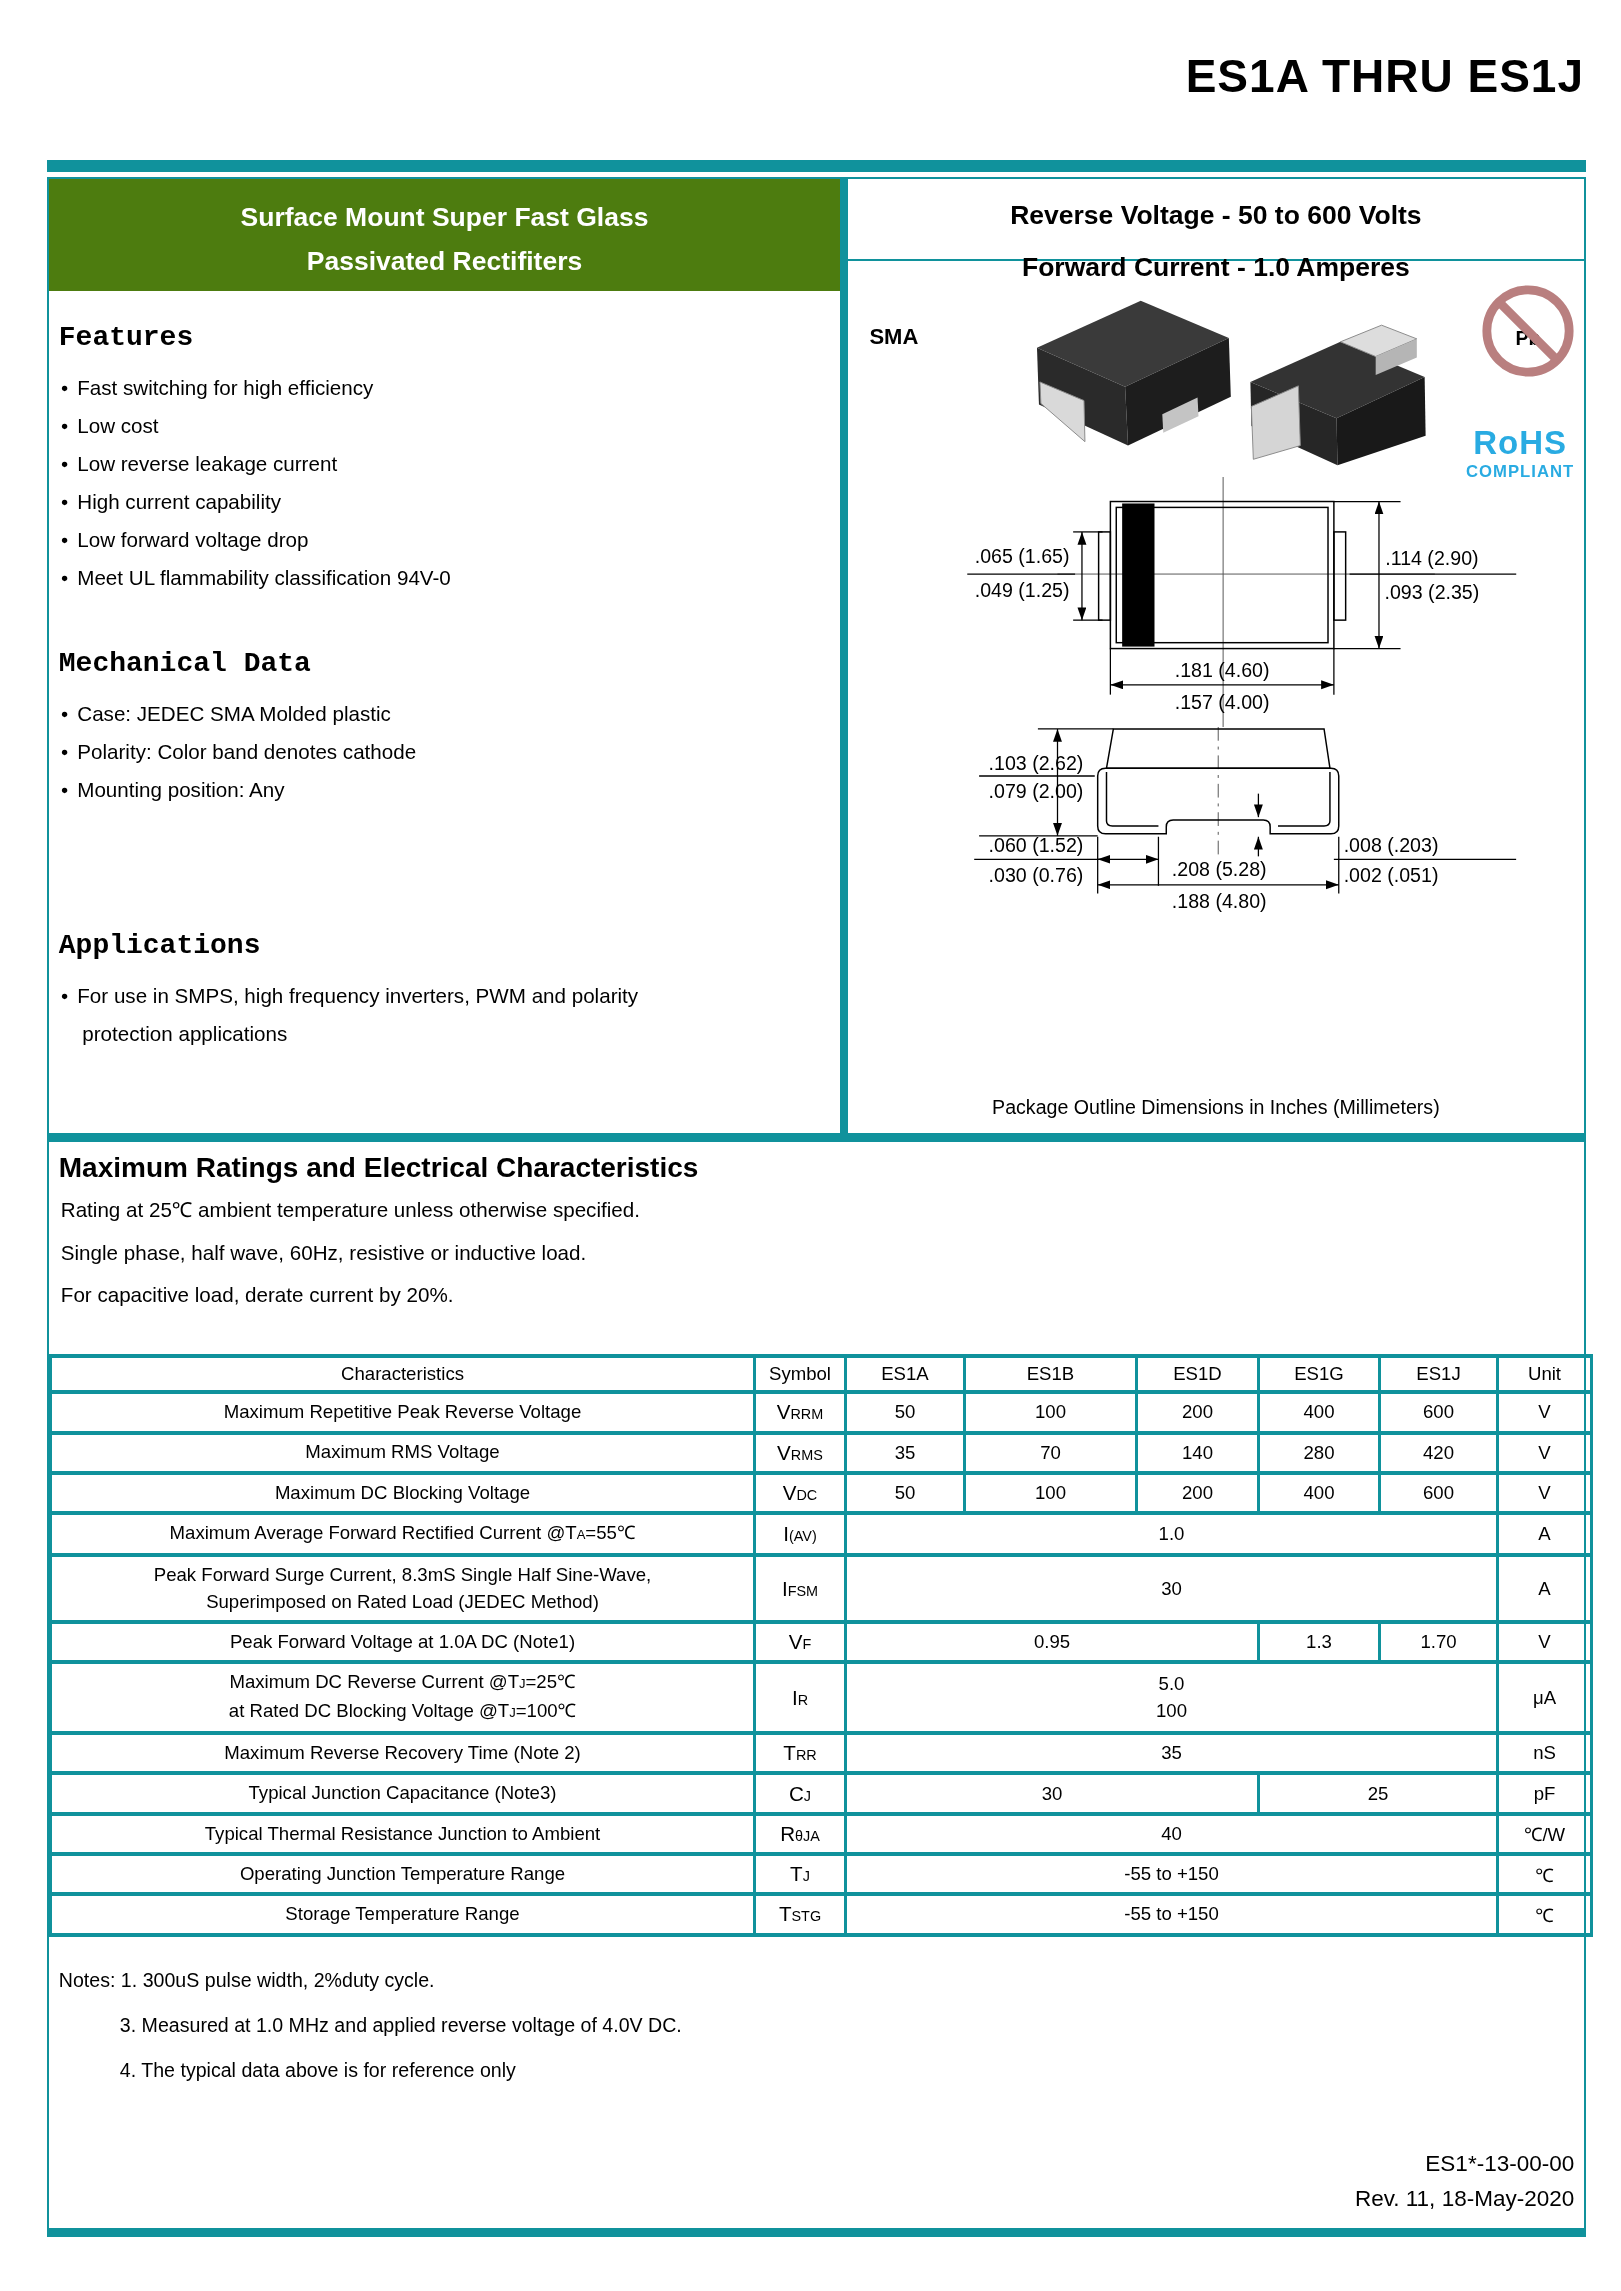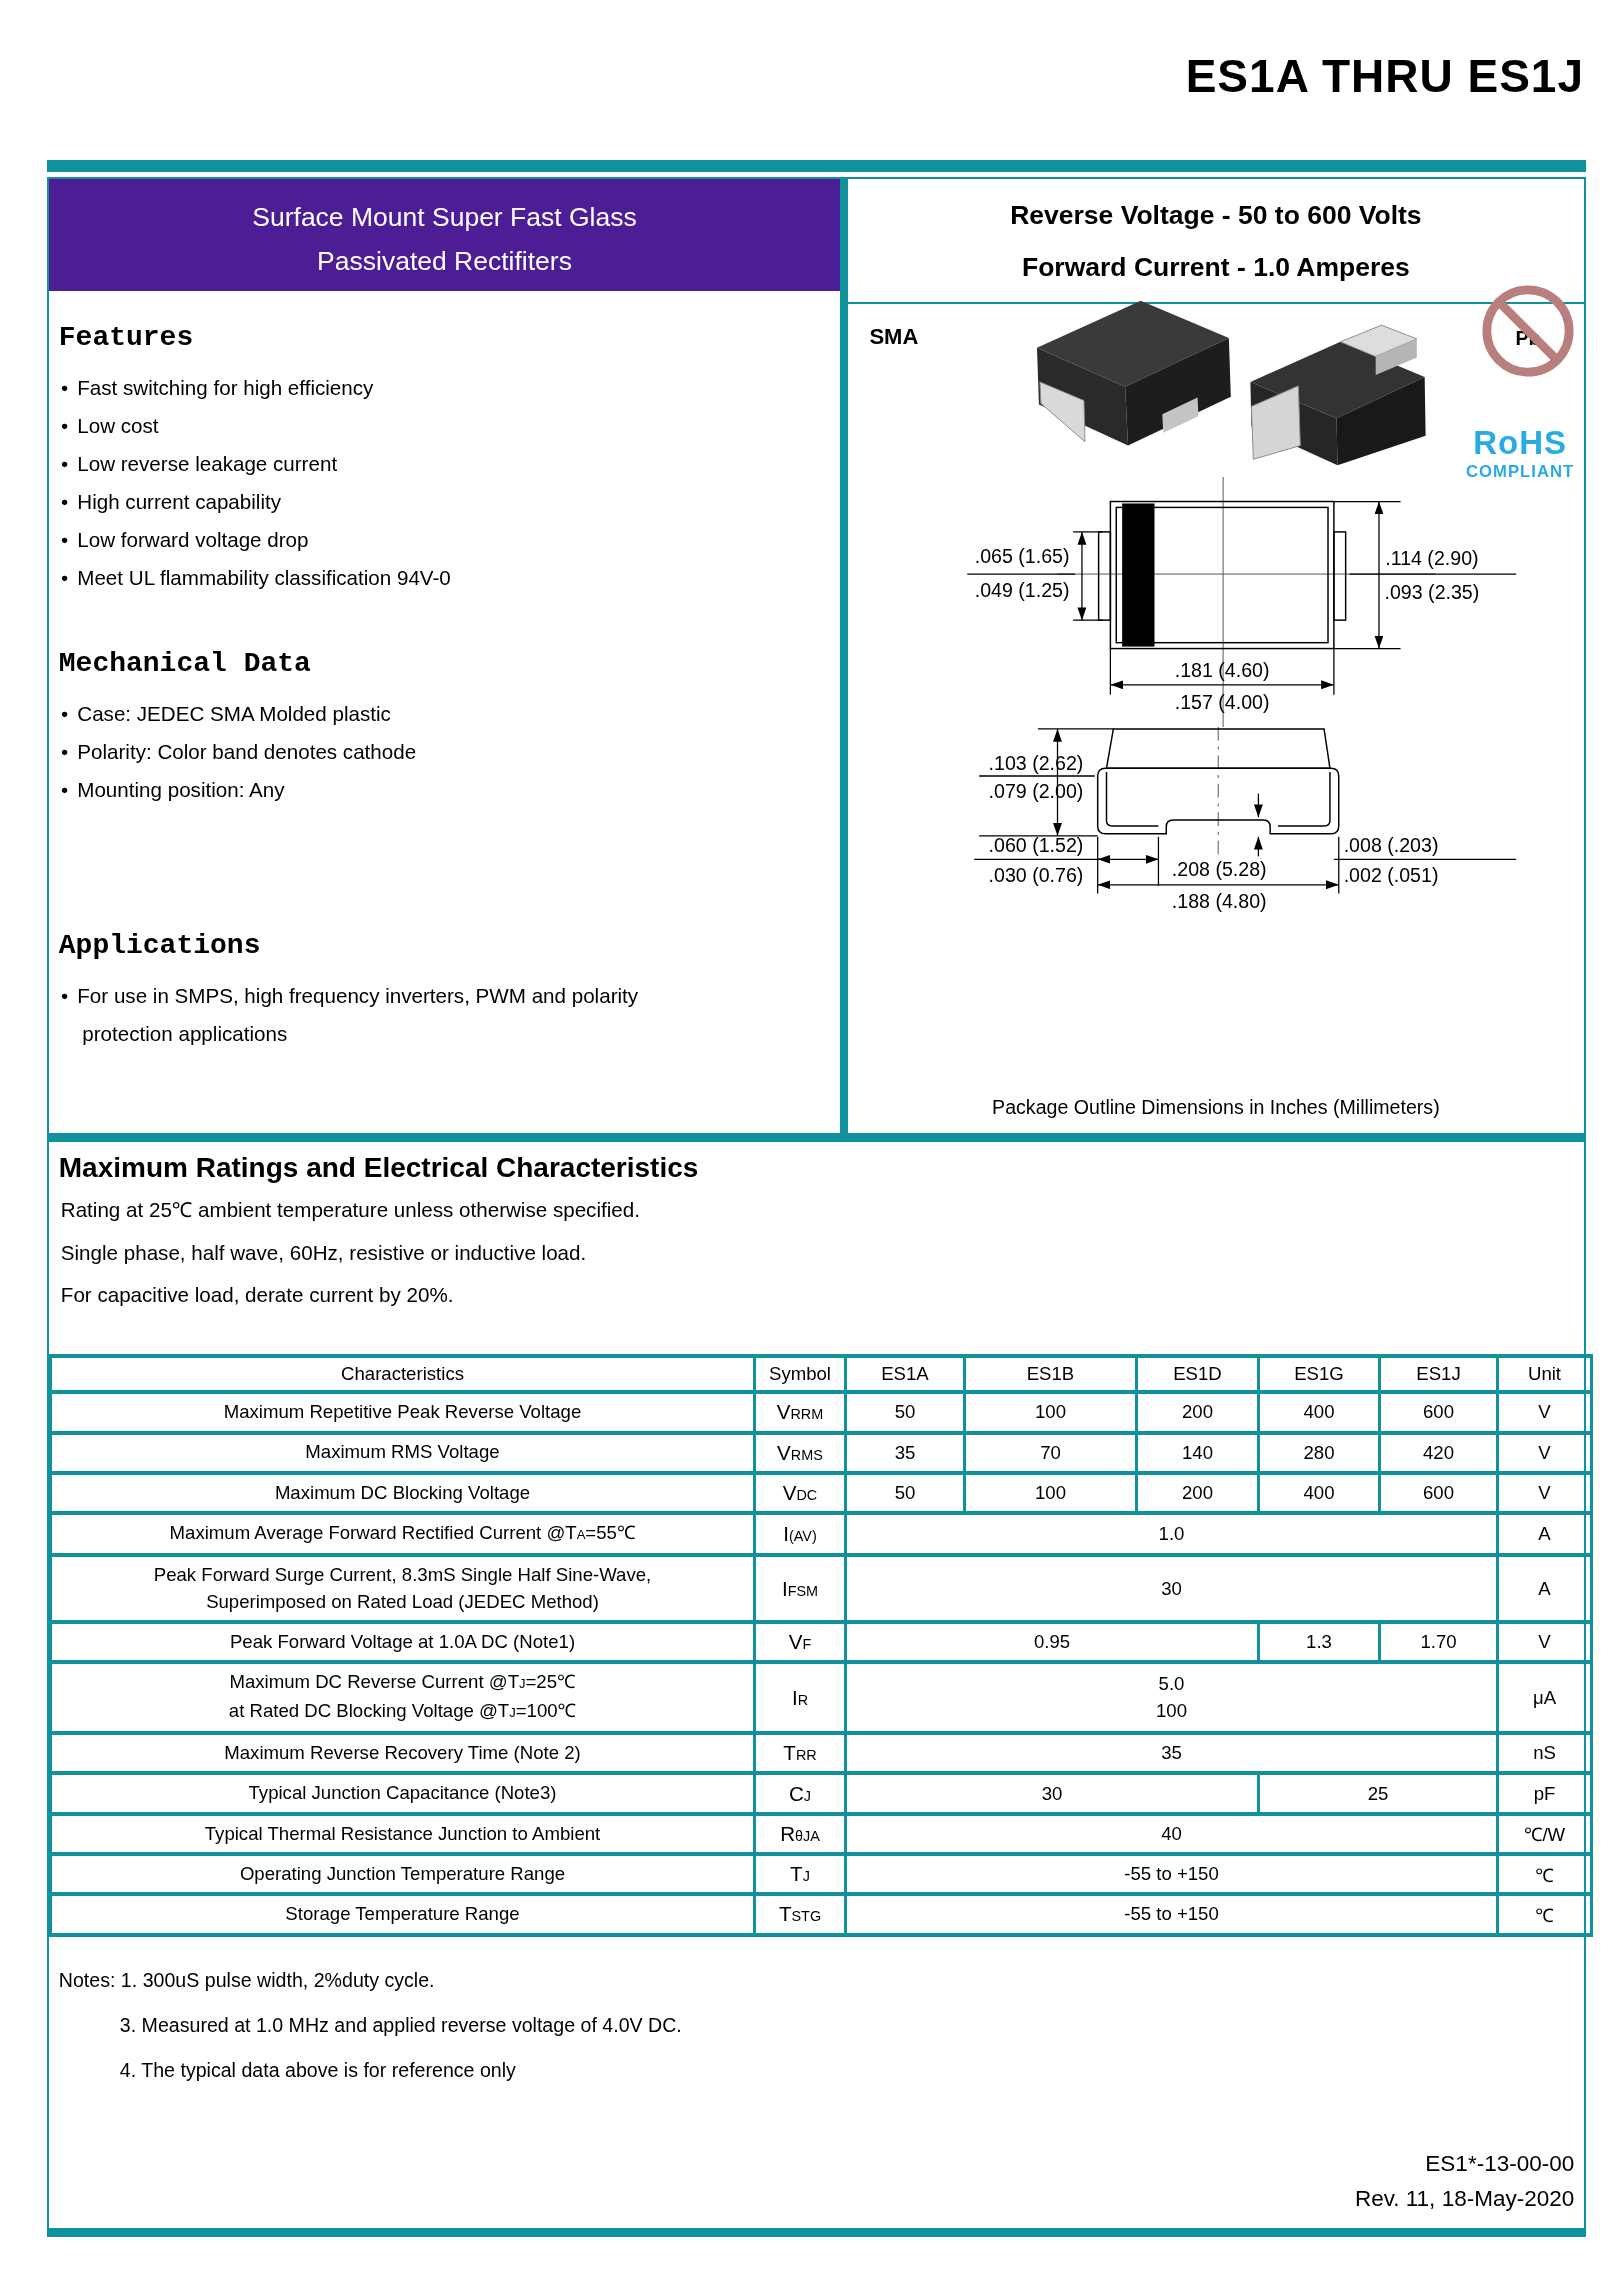--- a/index.html
+++ b/index.html
@@ -5,22 +5,22 @@
   html,body{margin:0;padding:0;background:#fff;}
   body{width:1621px;height:2292px;position:relative;font-family:"Liberation Sans",sans-serif;color:#000;}
   .page{position:absolute;inset:0;}
   .title{position:absolute;top:49px;right:37px;font-size:46px;font-weight:bold;letter-spacing:1px;}
   .topbar{position:absolute;left:47px;top:160px;width:1539px;height:11.8px;background:#10929C;}
   
   .box1{position:absolute;left:47px;top:177px;width:1539px;height:958px;border:2.9px solid #10929C;box-sizing:border-box;display:flex;}
   .col-left{width:791px;position:relative;}
   .vdivider{width:7.8px;background:#10929C;}
   .col-right{flex:1;position:relative;}
-  .teal-head{height:112px;background:#4c1d95;color:#fff;text-align:center;font-weight:normal;font-size:26.5px;line-height:44px;padding-top:15.7px;box-sizing:border-box;}
-  .right-head{height:125px;border-bottom:2.9px solid #10929C;text-align:center;font-weight:bold;font-size:26.5px;box-sizing:border-box;padding-top:9.8px;line-height:52px;}
+  .teal-head{height:112px;background:#4d7c0f;color:#fff;text-align:center;font-weight:bold;font-size:26.5px;line-height:44px;padding-top:15.7px;box-sizing:border-box;}
+  .right-head{height:82px;border-bottom:2.9px solid #10929C;text-align:center;font-weight:bold;font-size:26.5px;box-sizing:border-box;padding-top:9.8px;line-height:52px;}
   .sec{position:absolute;left:9.8px;right:5.9px;}
   .sec h2{font-size:28px;font-weight:bold;margin:0 0 15.7px 0;font-family:Liberation Mono, monospace;}
   .bullet-item{display:flex;align-items:flex-start;font-size:20.6px;line-height:38px;}
   .bullet-item .dot{font-size:12.7px;line-height:38px;margin:0 8.8px 0 2px;}
   .cont-line{font-size:20.6px;line-height:38px;padding-left:23.5px;}
   .sma-label{position:absolute;left:21.6px;top:145px;font-size:22px;font-weight:bold;}
   .photos{position:absolute;left:167px;top:108px;}
   .pb-logo{position:absolute;left:631px;top:103px;}
   .rohs{position:absolute;right:9.8px;top:225px;text-align:center;color:#29ABE2;}
   .rohs .r1{font-size:33px;font-weight:bold;letter-spacing:1px;margin-top:20px;}

